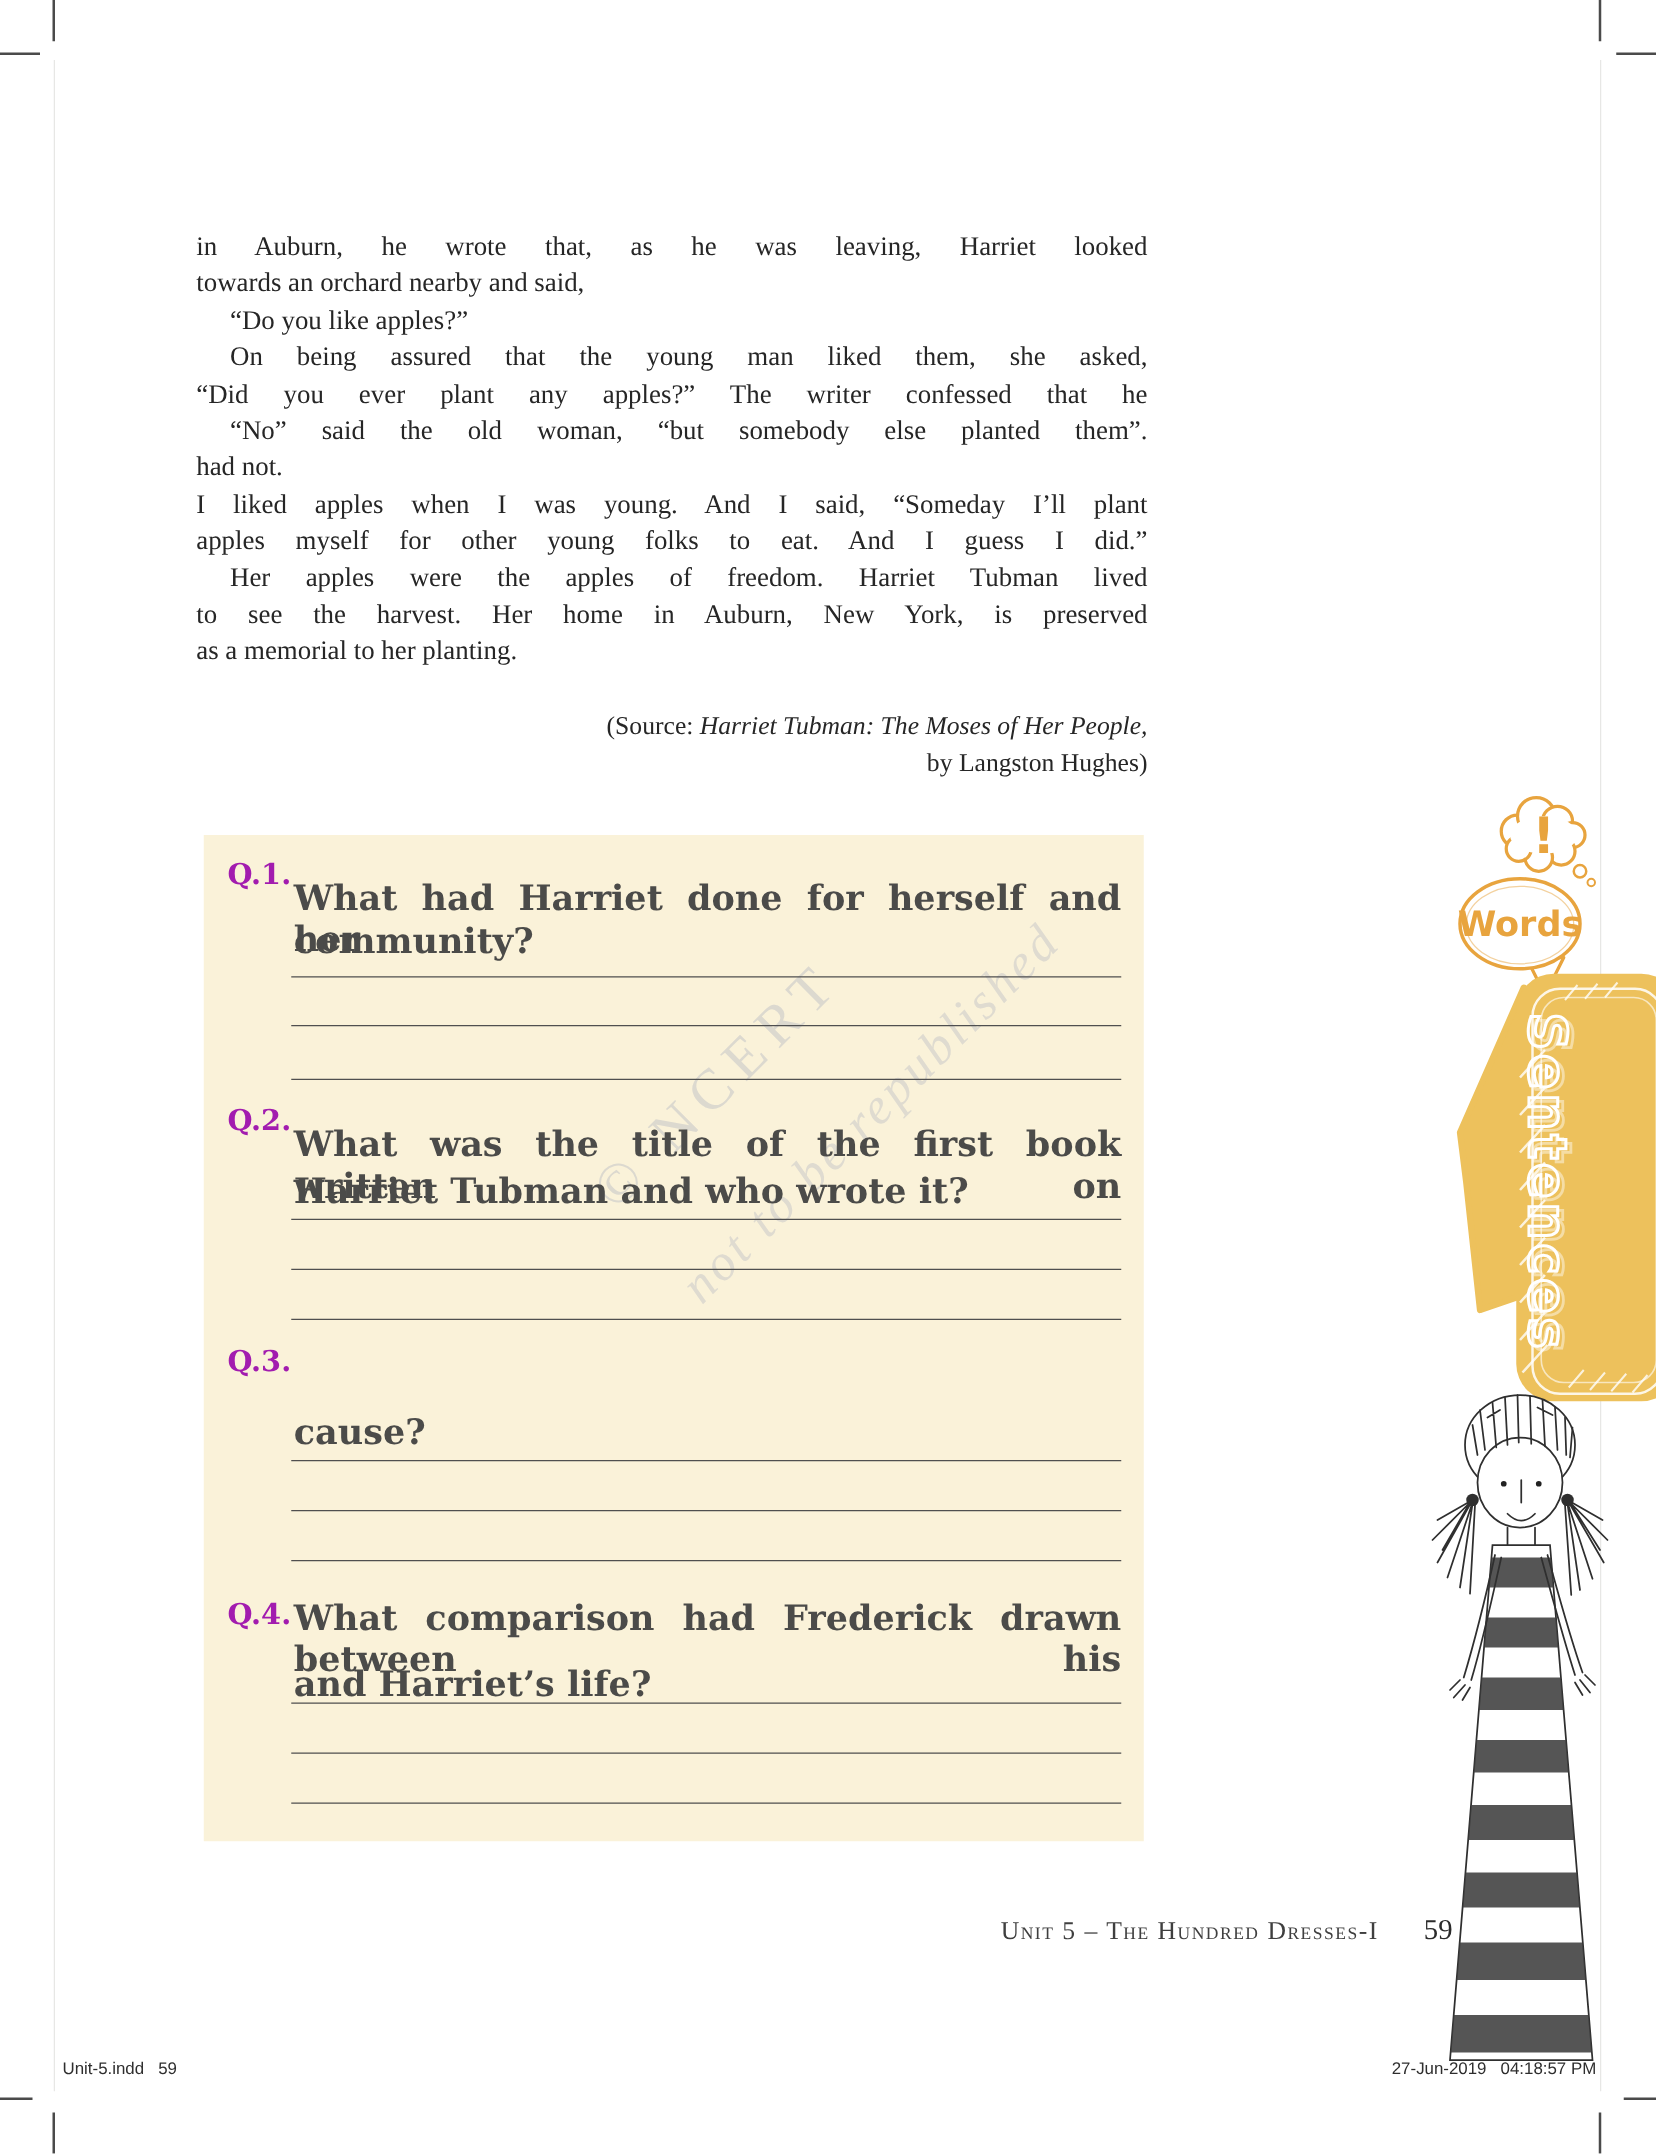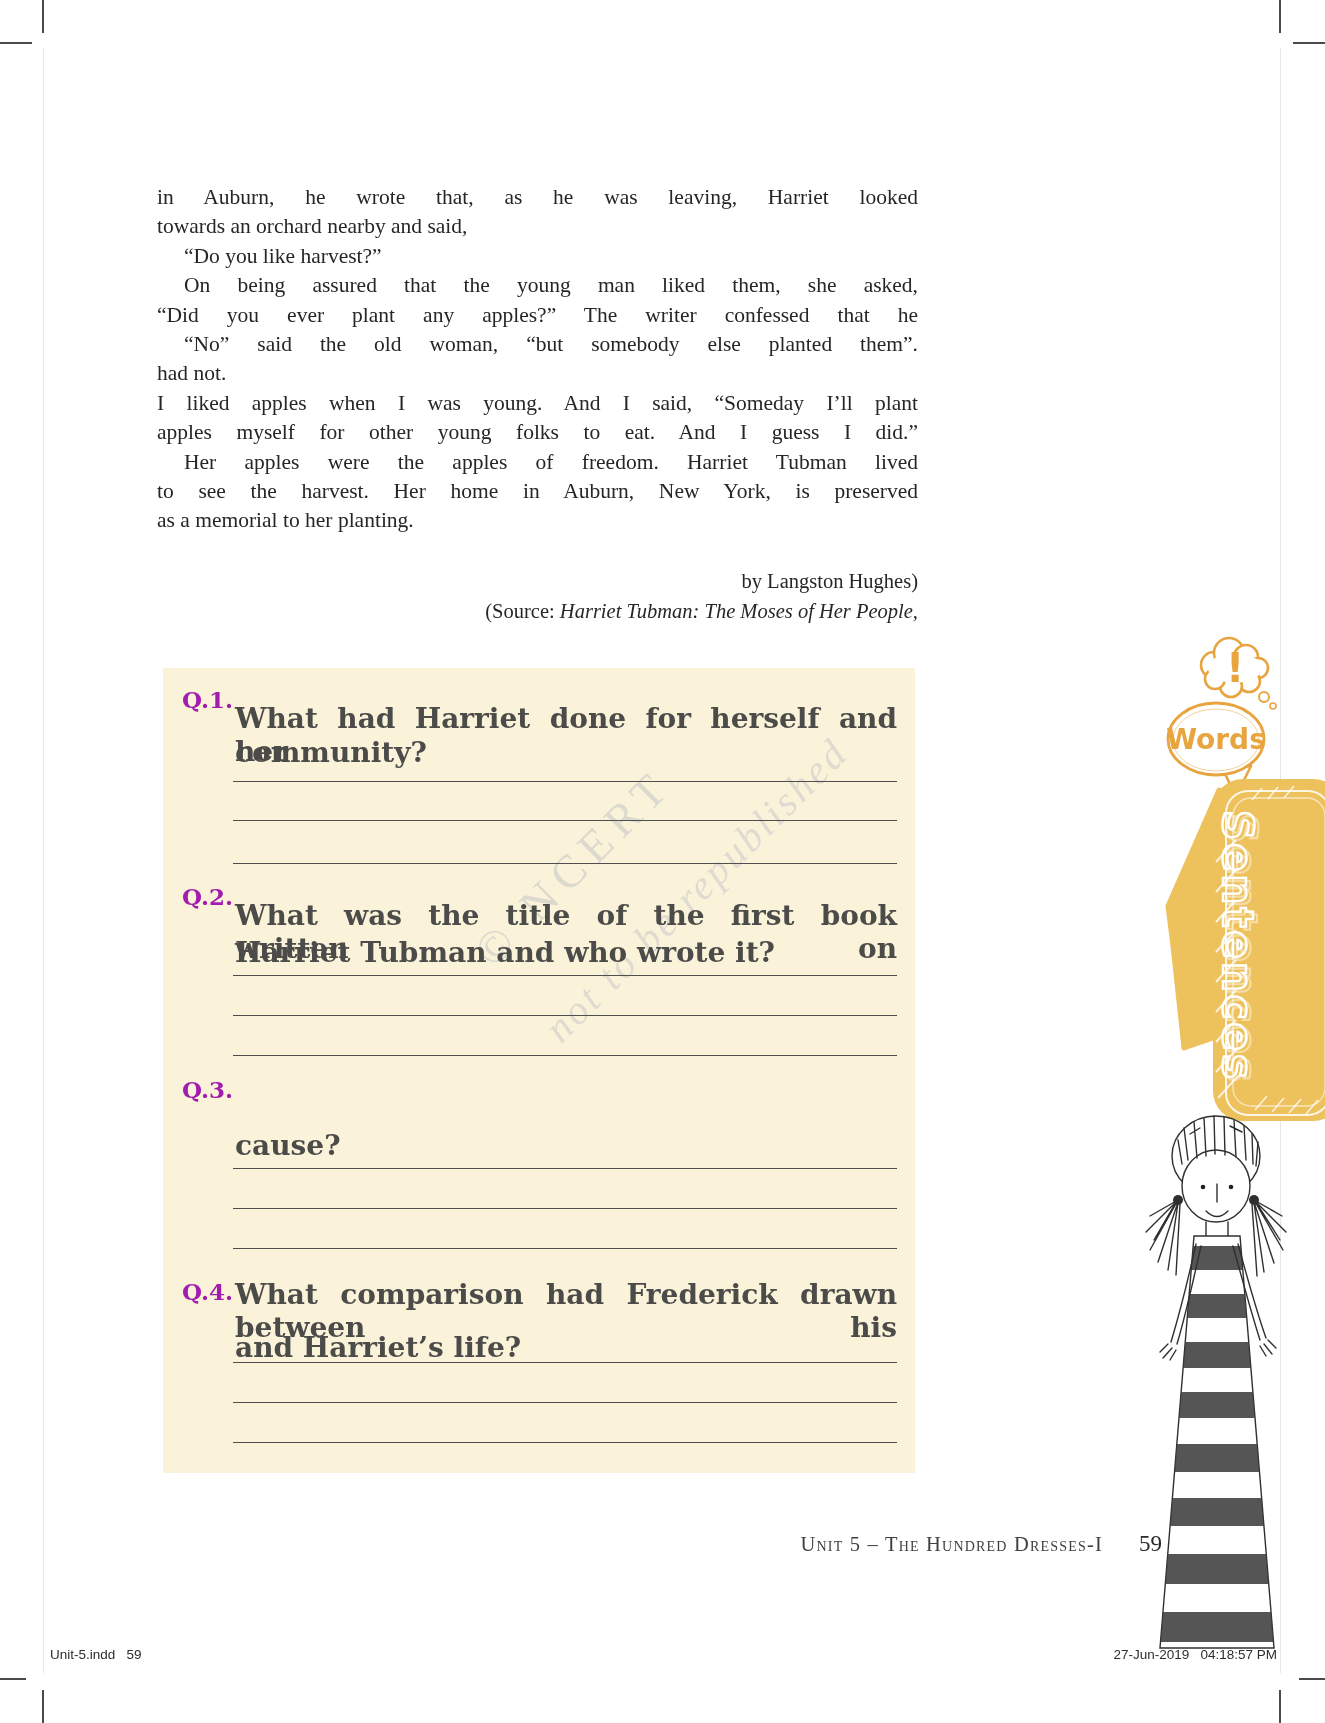--- a/index.html
+++ b/index.html
@@ -66,35 +66,35 @@
   <div class="mark" style="left:42px;top:1690px;width:2px;height:33px;"></div>
   <div class="mark" style="left:0;top:1678px;width:26px;height:2px;"></div>
   <div class="mark" style="left:1279px;top:1690px;width:2px;height:33px;"></div>
   <div class="mark" style="left:1299px;top:1678px;width:26px;height:2px;"></div>
   <div class="edge-line" style="left:43px;top:48px;height:1625px;"></div>
   <div class="edge-line" style="left:1280px;top:48px;height:1625px;"></div>
 
   <div id="body-text">
     <div class="bline j">in Auburn, he wrote that, as he was leaving, Harriet looked</div>
     <div class="bline">towards an orchard nearby and said,</div>
-    <div class="bline ind">“Do you like harvest?”</div>
+    <div class="bline ind">“Do you like apples?”</div>
     <div class="bline j ind">On being assured that the young man liked them, she asked,</div>
     <div class="bline j">“Did you ever plant any apples?” The writer confessed that he</div>
     <div class="bline j ind">“No” said the old woman, “but somebody else planted them”.</div>
     <div class="bline">had not.</div>
     <div class="bline j">I liked apples when I was young. And I said, “Someday I’ll plant</div>
     <div class="bline j">apples myself for other young folks to eat. And I guess I did.”</div>
     <div class="bline j ind">Her apples were the apples of freedom. Harriet Tubman lived</div>
     <div class="bline j">to see the harvest. Her home in Auburn, New York, is preserved</div>
     <div class="bline">as a memorial to her planting.</div>
   </div>
 
   <div id="source">
+    <div><span>(Source: </span><span class="it">Harriet Tubman: The Moses of Her People,</span></div>
     <div>by Langston Hughes)</div>
-    <div><span>(Source: </span><span class="it">Harriet Tubman: The Moses of Her People,</span></div>
   </div>
 
   <div id="qbox"></div>
 
   <div class="wm" id="wm1">© NCERT</div>
   <div class="wm" id="wm2">not to be republished</div>
 
   <div id="qcontent">
 
     <div class="qlabel" style="top:18px;">Q.1.</div>

